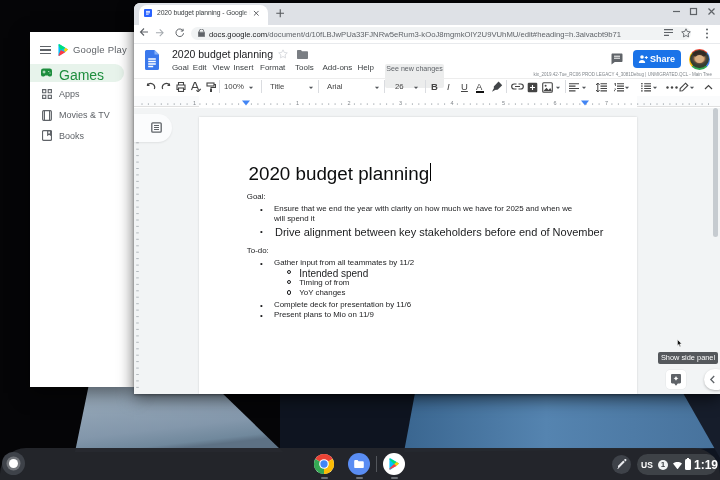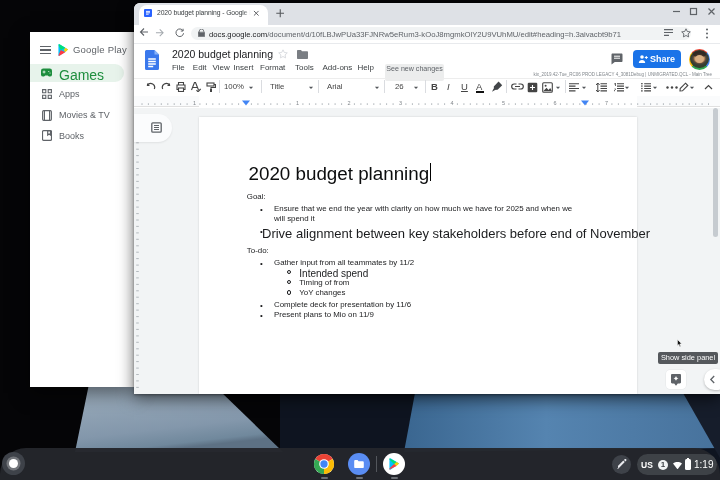--- a/index.html
+++ b/index.html
@@ -69,21 +69,21 @@
     </svg>
 
 <div class="abs" style="left:637px;top:454px;width:80px;height:21px;border-radius:11px;background:#3e4247"></div>
 <div class="abs" style="left:641px;top:459px;width:18px;height:12px;color:#fff;font-size:8.5px;font-weight:600;text-align:left;line-height:12px">US</div>
 <div class="abs" style="left:658px;top:460px;width:10px;height:10px;border-radius:50%;background:#f1f3f4;color:#3e4247;font-size:8px;font-weight:bold;text-align:center;line-height:10px">1</div>
 <svg class="abs" style="left:673px;top:461.5px" width="9" height="7.5" viewBox="0 0 10 8">
       <path d="M5 8 0 1.6A8.2 8.2 0 0 1 10 1.6z" fill="#fff"></path>
     </svg>
 <div class="abs" style="left:685px;top:459px;width:6px;height:11px;border-radius:1.5px;background:#fff"></div>
 <div class="abs" style="left:687px;top:458px;width:2px;height:1px;background:#fff"></div>
-<div class="abs" style="left:694px;top:459px;width:22px;height:12px;color:#fff;font-size:10px;font-weight:400;line-height:12px">1:19</div>
+<div class="abs" style="left:694px;top:459px;width:22px;height:12px;color:#fff;font-size:12px;font-weight:700;line-height:12px">1:19</div>
 
 <div class="abs" style="left:30px;top:32px;width:104px;height:355px;background:#fff;box-shadow:0 6px 18px rgba(0,0,0,.5)"></div>
 
 <div class="abs" style="left:40px;top:46px;width:11px;height:1.4px;background:#5f6368"></div>
 <div class="abs" style="left:40px;top:49.3px;width:11px;height:1.4px;background:#5f6368"></div>
 <div class="abs" style="left:40px;top:52.6px;width:11px;height:1.4px;background:#5f6368"></div>
 
 <svg class="abs" style="left:58px;top:44px" width="11" height="12" viewBox="0 0 24 26">
   <path d="M1 1.7C1 .6 2.2-.1 3.2.5L22 12 3.2 25.5C2.2 26.1 1 25.4 1 24.3z" fill="#00c1ff"></path>
   <path d="M1 1.7C1 .6 2.2-.1 3.2.5L16 8.3 6 13z" fill="#00e076"></path>
@@ -176,29 +176,29 @@
       <path d="M9.5 0 14 4.5H9.5z" fill="#89b3f8"></path>
       <path d="M3.2 9h7.6M3.2 11.5h7.6M3.2 14h7.6M3.2 16.5h5" stroke="#fff" stroke-width="1.3"></path>
     </svg>
 <div class="abs" style="left:172px;top:48px;font-size:10.5px;color:#202124">2020 budget planning</div>
 <svg class="abs" style="left:278px;top:49px" width="10" height="10" viewBox="0 0 10 10">
       <path d="M5 .8l1.3 2.7 3 .4-2.2 2 .5 3L5 7.5 2.4 8.9l.5-3-2.2-2 3-.4z" fill="none" stroke="#dadce0" stroke-width="1"></path>
     </svg>
 <svg class="abs" style="left:297px;top:50px" width="11" height="9" viewBox="0 0 11 9">
       <path d="M0 1c0-.6.4-1 1-1h3l1 1.2h5c.6 0 1 .4 1 1V8c0 .6-.4 1-1 1H1C.4 9 0 8.6 0 8z" fill="#7a7e83"></path>
     </svg>
-<div class="abs" style="left:171.9px;top:63px;font-size:8px;color:#3c4043">File</div>
+<div class="abs" style="left:171.9px;top:63px;font-size:8px;color:#3c4043">Goal</div>
 <div class="abs" style="left:192.8px;top:63px;font-size:8px;color:#3c4043">Edit</div>
 <div class="abs" style="left:212.5px;top:63px;font-size:8px;color:#3c4043">View</div>
 <div class="abs" style="left:233.4px;top:63px;font-size:8px;color:#3c4043">Insert</div>
 <div class="abs" style="left:260px;top:63px;font-size:8px;color:#3c4043">Format</div>
 <div class="abs" style="left:295px;top:63px;font-size:8px;color:#3c4043">Tools</div>
 <div class="abs" style="left:322.5px;top:63px;font-size:8px;color:#3c4043">Add-ons</div>
 <div class="abs" style="left:357.5px;top:63px;font-size:8px;color:#3c4043">Help</div>
-<div class="abs" style="left:385px;top:63.5px;width:59px;height:17px;background:#eceded;border-radius:2px;font-size:7.1px;color:#5f6368;text-align:center;line-height:10.5px;white-space:nowrap">See new changes</div>
+<div class="abs" style="left:385px;top:63.5px;width:59px;height:24px;background:#eceded;border-radius:2px;font-size:7.1px;color:#5f6368;text-align:center;line-height:10.5px;white-space:nowrap">See new changes</div>
 
 <svg class="abs" style="left:611px;top:53px" width="12" height="12" viewBox="0 0 12 12">
       <path d="M.5 1.5C.5 1 .9.5 1.5.5h9c.6 0 1 .5 1 1v6.5c0 .6-.4 1-1 1H3.8L.5 11.5z" fill="#606469"></path>
       <path d="M3 3.2h6M3 5.2h6" stroke="#fff" stroke-width="1"></path>
     </svg>
 
 <div class="abs" style="left:633px;top:50px;width:48px;height:17.5px;background:#1a73e8;border-radius:4px"></div>
 <svg class="abs" style="left:638px;top:54px" width="10" height="10" viewBox="0 0 10 10">
       <circle cx="4" cy="3" r="1.8" fill="#fff"></circle>
       <path d="M.8 9c0-1.8 1.4-3 3.2-3s3.2 1.2 3.2 3z" fill="#fff"></path>
@@ -354,21 +354,21 @@
     </svg>
 
 <div class="abs" style="left:248.5px;top:162.5px;font-size:18.8px;color:#0c0d0e;letter-spacing:0px">2020 budget planning</div>
 <div class="abs" style="left:429.5px;top:162.5px;width:1.4px;height:18px;background:#000"></div>
 
 <div class="abs" style="left:246.8px;top:191.6px;font-size:7.9px;color:#1b1c1e">Goal:</div>
 <div class="abs" style="left:260px;top:204.9px;width:6px;font-size:7.9px;color:#1b1c1e">•</div>
 <div class="abs" style="left:274px;top:203.9px;font-size:7.9px;color:#1b1c1e">Ensure that we end the year with clarity on how much we have for 2025 and when we</div>
 <div class="abs" style="left:274px;top:214.1px;font-size:7.9px;color:#1b1c1e">will spend it</div>
 <div class="abs" style="left:260px;top:226.8px;width:6px;font-size:7.9px;color:#1b1c1e">•</div>
-<div class="abs" style="left:262px;top:225.8px;font-size:13px;color:#1b1c1e">Drive alignment between key stakeholders before end of November</div>
+<div class="abs" style="left:275px;top:225.8px;font-size:11px;color:#1b1c1e">Drive alignment between key stakeholders before end of November</div>
 <div class="abs" style="left:246.8px;top:245.7px;font-size:7.9px;color:#1b1c1e">To-do:</div>
 <div class="abs" style="left:260px;top:258.9px;width:6px;font-size:7.9px;color:#1b1c1e">•</div>
 <div class="abs" style="left:274px;top:257.9px;font-size:7.9px;color:#1b1c1e">Gather input from all teammates by 11/2</div>
 <div class="abs" style="left:286.6px;top:269.6px;width:4.5px;height:4.5px;border:1px solid #1b1c1e;border-radius:50%"></div>
 <div class="abs" style="left:299.3px;top:267.6px;font-size:10px;color:#1b1c1e">Intended spend</div>
 <div class="abs" style="left:286.6px;top:279.8px;width:4.5px;height:4.5px;border:1px solid #1b1c1e;border-radius:50%"></div>
 <div class="abs" style="left:299.3px;top:277.8px;font-size:7.9px;color:#1b1c1e">Timing of from</div>
 <div class="abs" style="left:286.6px;top:290px;width:4.5px;height:4.5px;border:1px solid #1b1c1e;border-radius:50%"></div>
 <div class="abs" style="left:299.3px;top:288px;font-size:7.9px;color:#1b1c1e">YoY changes</div>
 <div class="abs" style="left:260px;top:300.9px;width:6px;font-size:7.9px;color:#1b1c1e">•</div>

